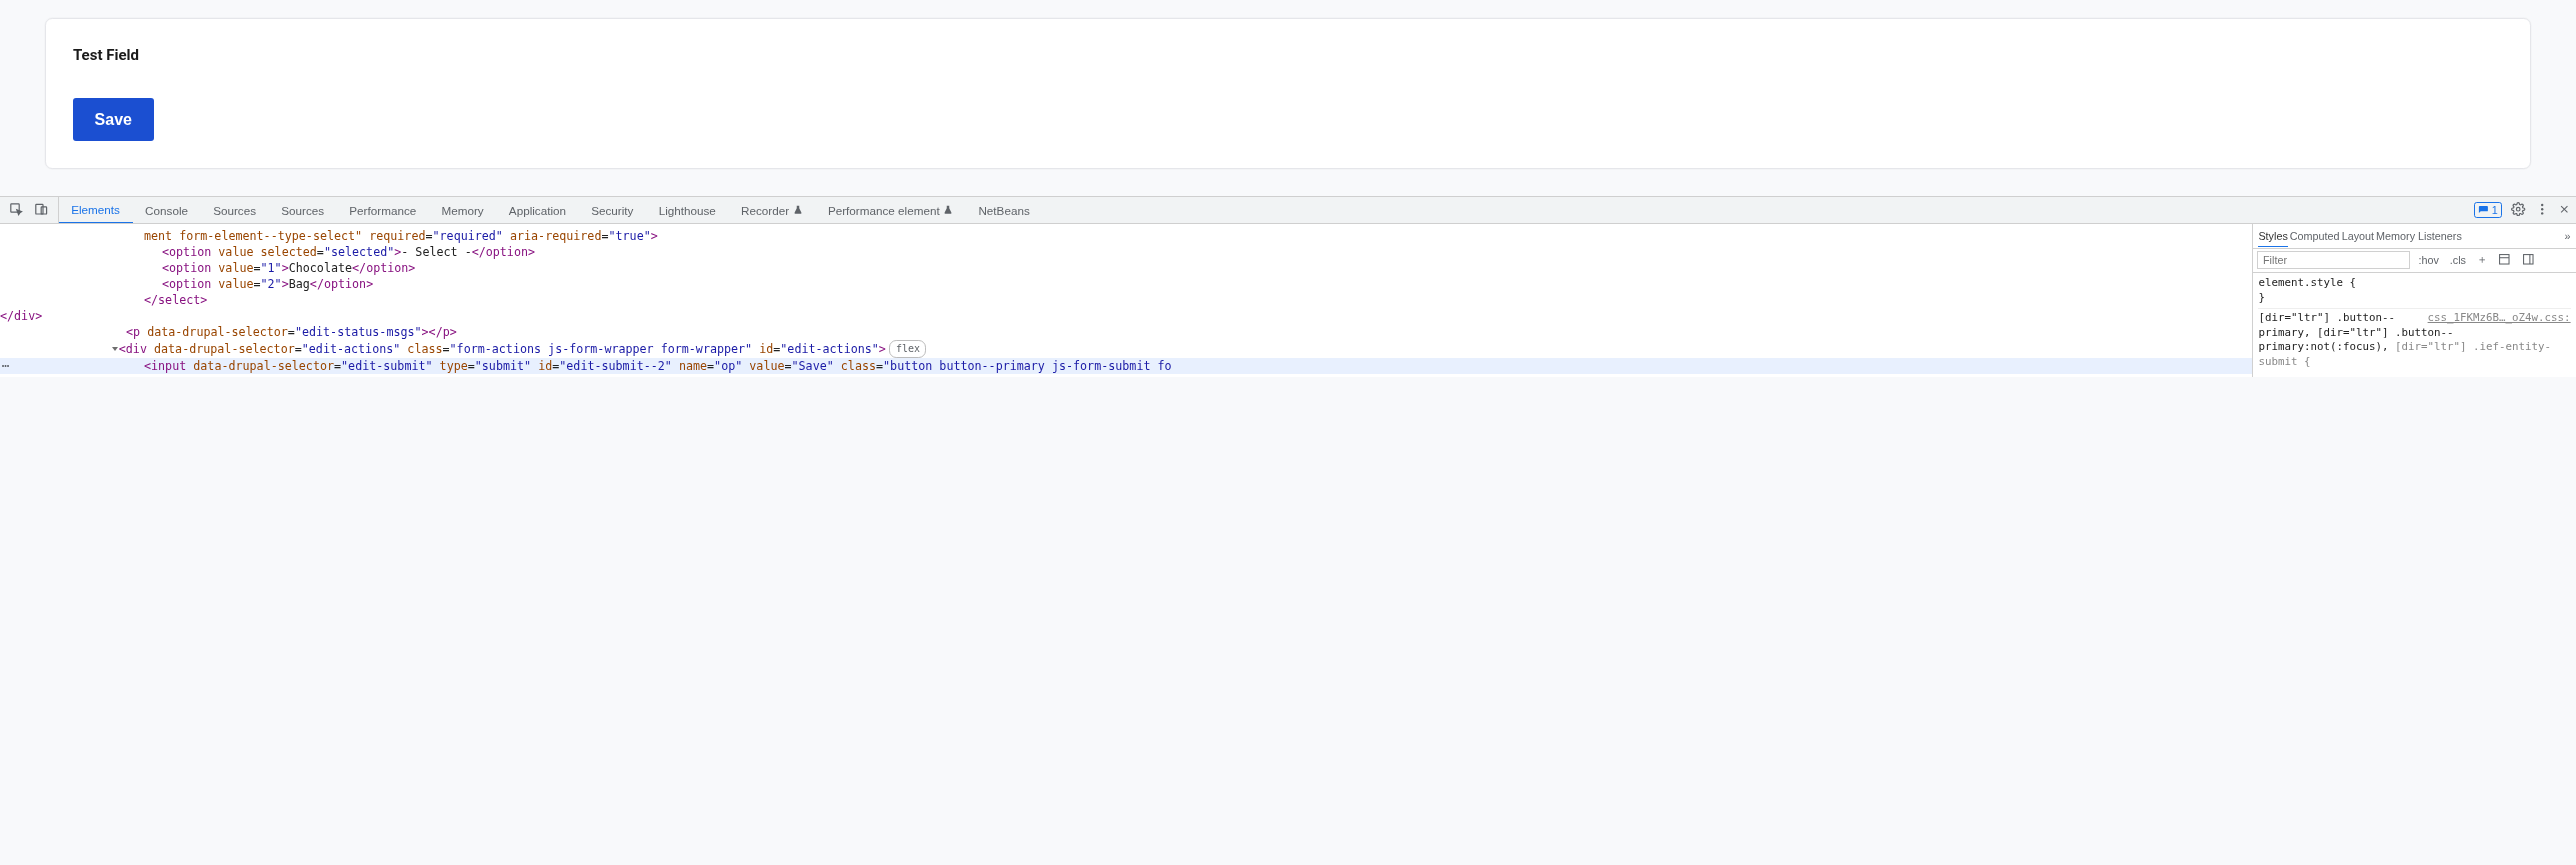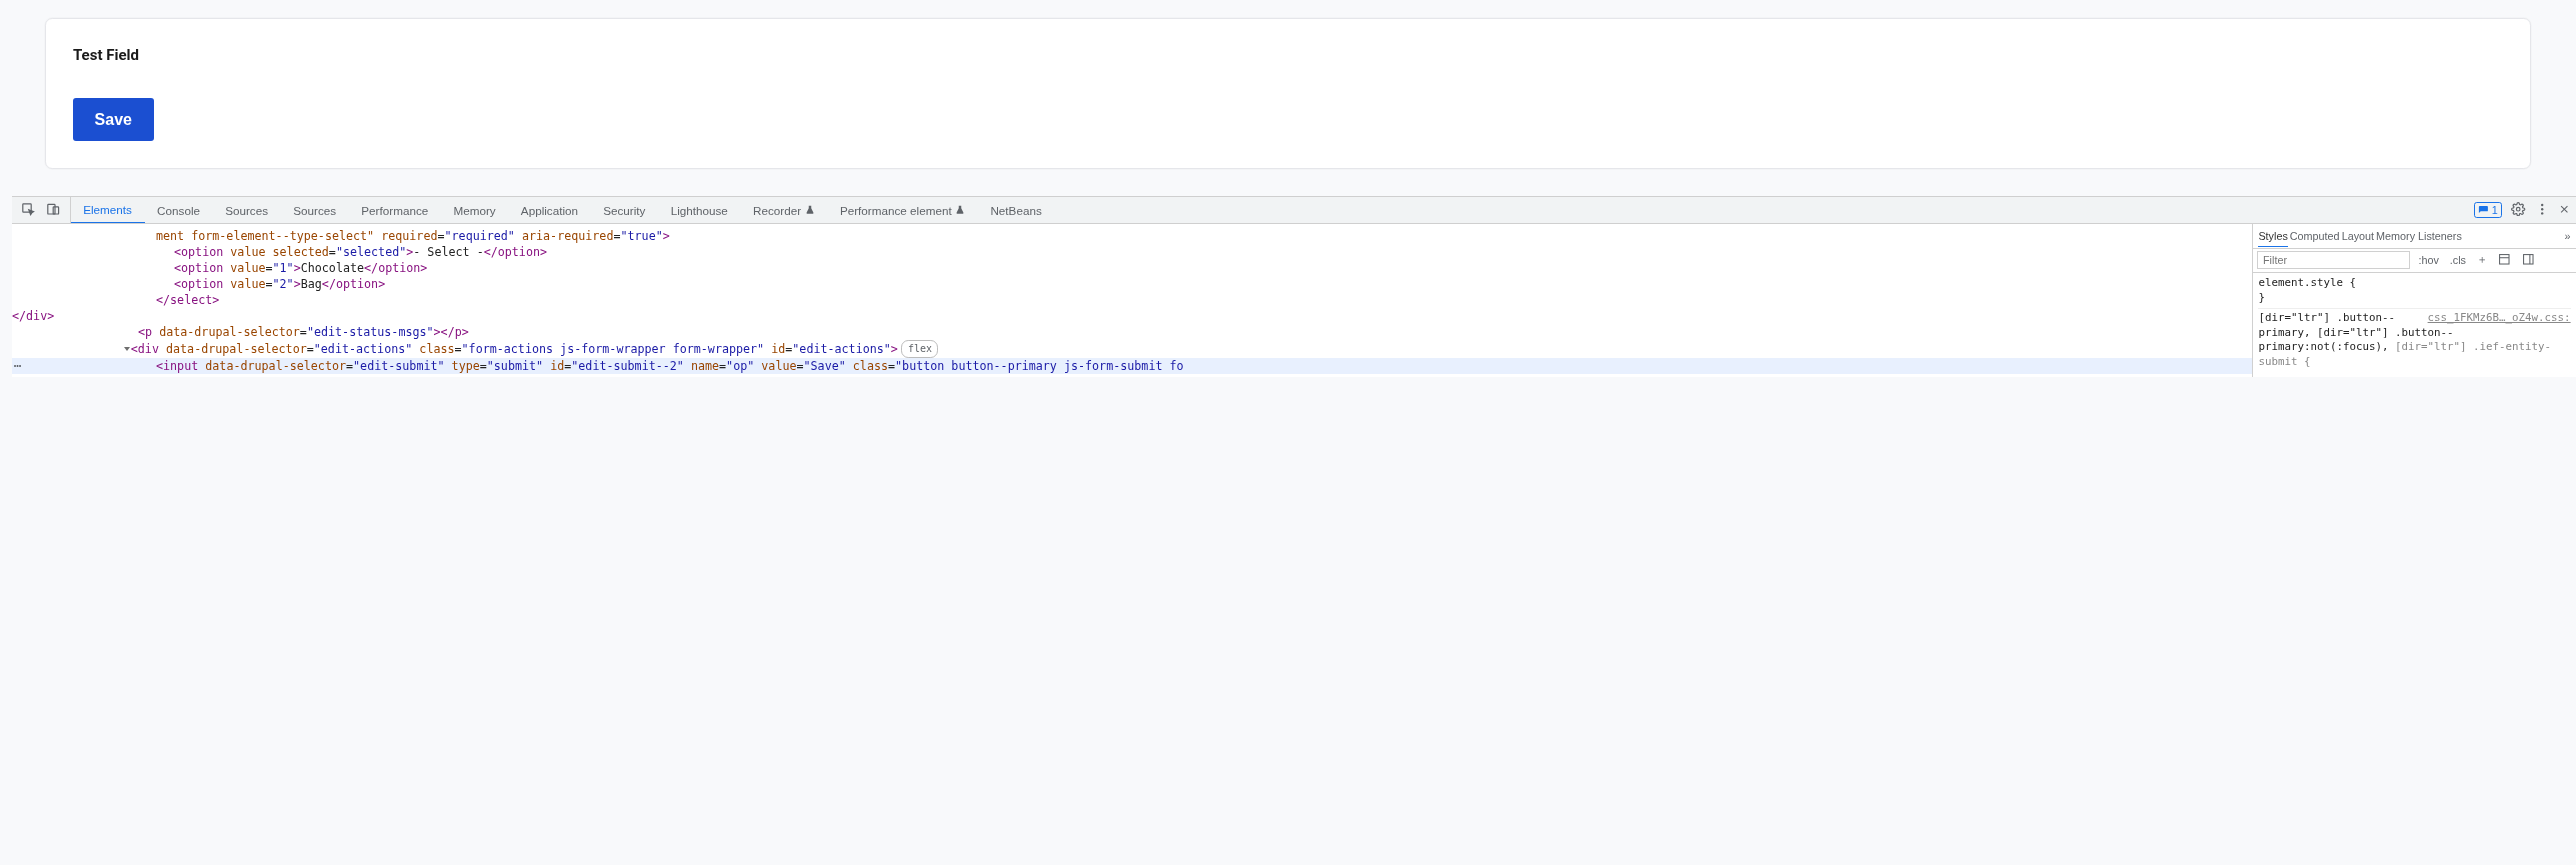--- a/index.html
+++ b/index.html
@@ -13,21 +13,21 @@
   .field-label { font-size: 16px; font-weight: 600; color: #222; margin-bottom: 10.8px; }
   .required-mark { color: #d72222; font-size: 14.4px; margin-left: 1.8px; }
 
   .select-wrap { position: relative; display: inline-block; }
   .select-wrap select { appearance: none; -webkit-appearance: none; background: #fff; border: 0.9px solid #8e929c; border-radius: 3.6px; padding: 10.8px 43px 10.8px 16px; font-size: 16px; color: #222; cursor: pointer; }
   .select-wrap .chev { position: absolute; right: 14.4px; top: 50%; transform: translateY(-50%); pointer-events: none; }
 
   .save-btn { margin-top: 18px; background: #1b4fd1; color: #fff; border: none; border-radius: 3px; padding: 12.6px 21.6px; font-size: 16px; font-weight: 600; cursor: pointer; }
 
   
-  .devtools { border-top: 0.9px solid #cfcfcf; background: #f1f3f4; font-family: ui-sans-serif, -apple-system, Helvetica, Arial, sans-serif; margin-left: 12px; }
+  .devtools { border-top: 0.9px solid #cfcfcf; background: #f1f3f4; font-family: ui-sans-serif, -apple-system, Helvetica, Arial, sans-serif; }
   .dt-tabbar { display: flex; align-items: center; height: 27px; border-bottom: 0.9px solid #cfcfcf; font-size: 11.7px; color: #5f6368; position: relative; }
   .dt-left-icons { display: flex; align-items: center; gap: 10.8px; padding: 0 9px; border-right: 0.9px solid #d0d0d0; height: 100%; }
   .dt-tabs { display: flex; align-items: center; height: 100%; }
   .dt-tab { padding: 0 12.6px; height: 100%; display: flex; align-items: center; gap: 3.6px; cursor: pointer; color: #5f6368; white-space: nowrap; }
   .dt-tab.active { color: #1a73e8; border-bottom: 1.8px solid #1a73e8; }
   .dt-right-icons { position: absolute; right: 5.4px; display: flex; align-items: center; gap: 9px; }
   .dt-badge { display: flex; align-items: center; gap: 2.7px; border: 0.9px solid #1a73e8; color: #1a73e8; border-radius: 2.7px; padding: 0 3.6px; height: 16px; font-size: 10.8px; }
 
   .dt-body { display: flex; background: #fff; height: 153px; }
   .dt-elements { flex: 1; overflow: hidden; padding: 3.6px 0 0 0; font-family: Menlo, Consolas, monospace; font-size: 11.7px; line-height: 16px; position: relative; }

